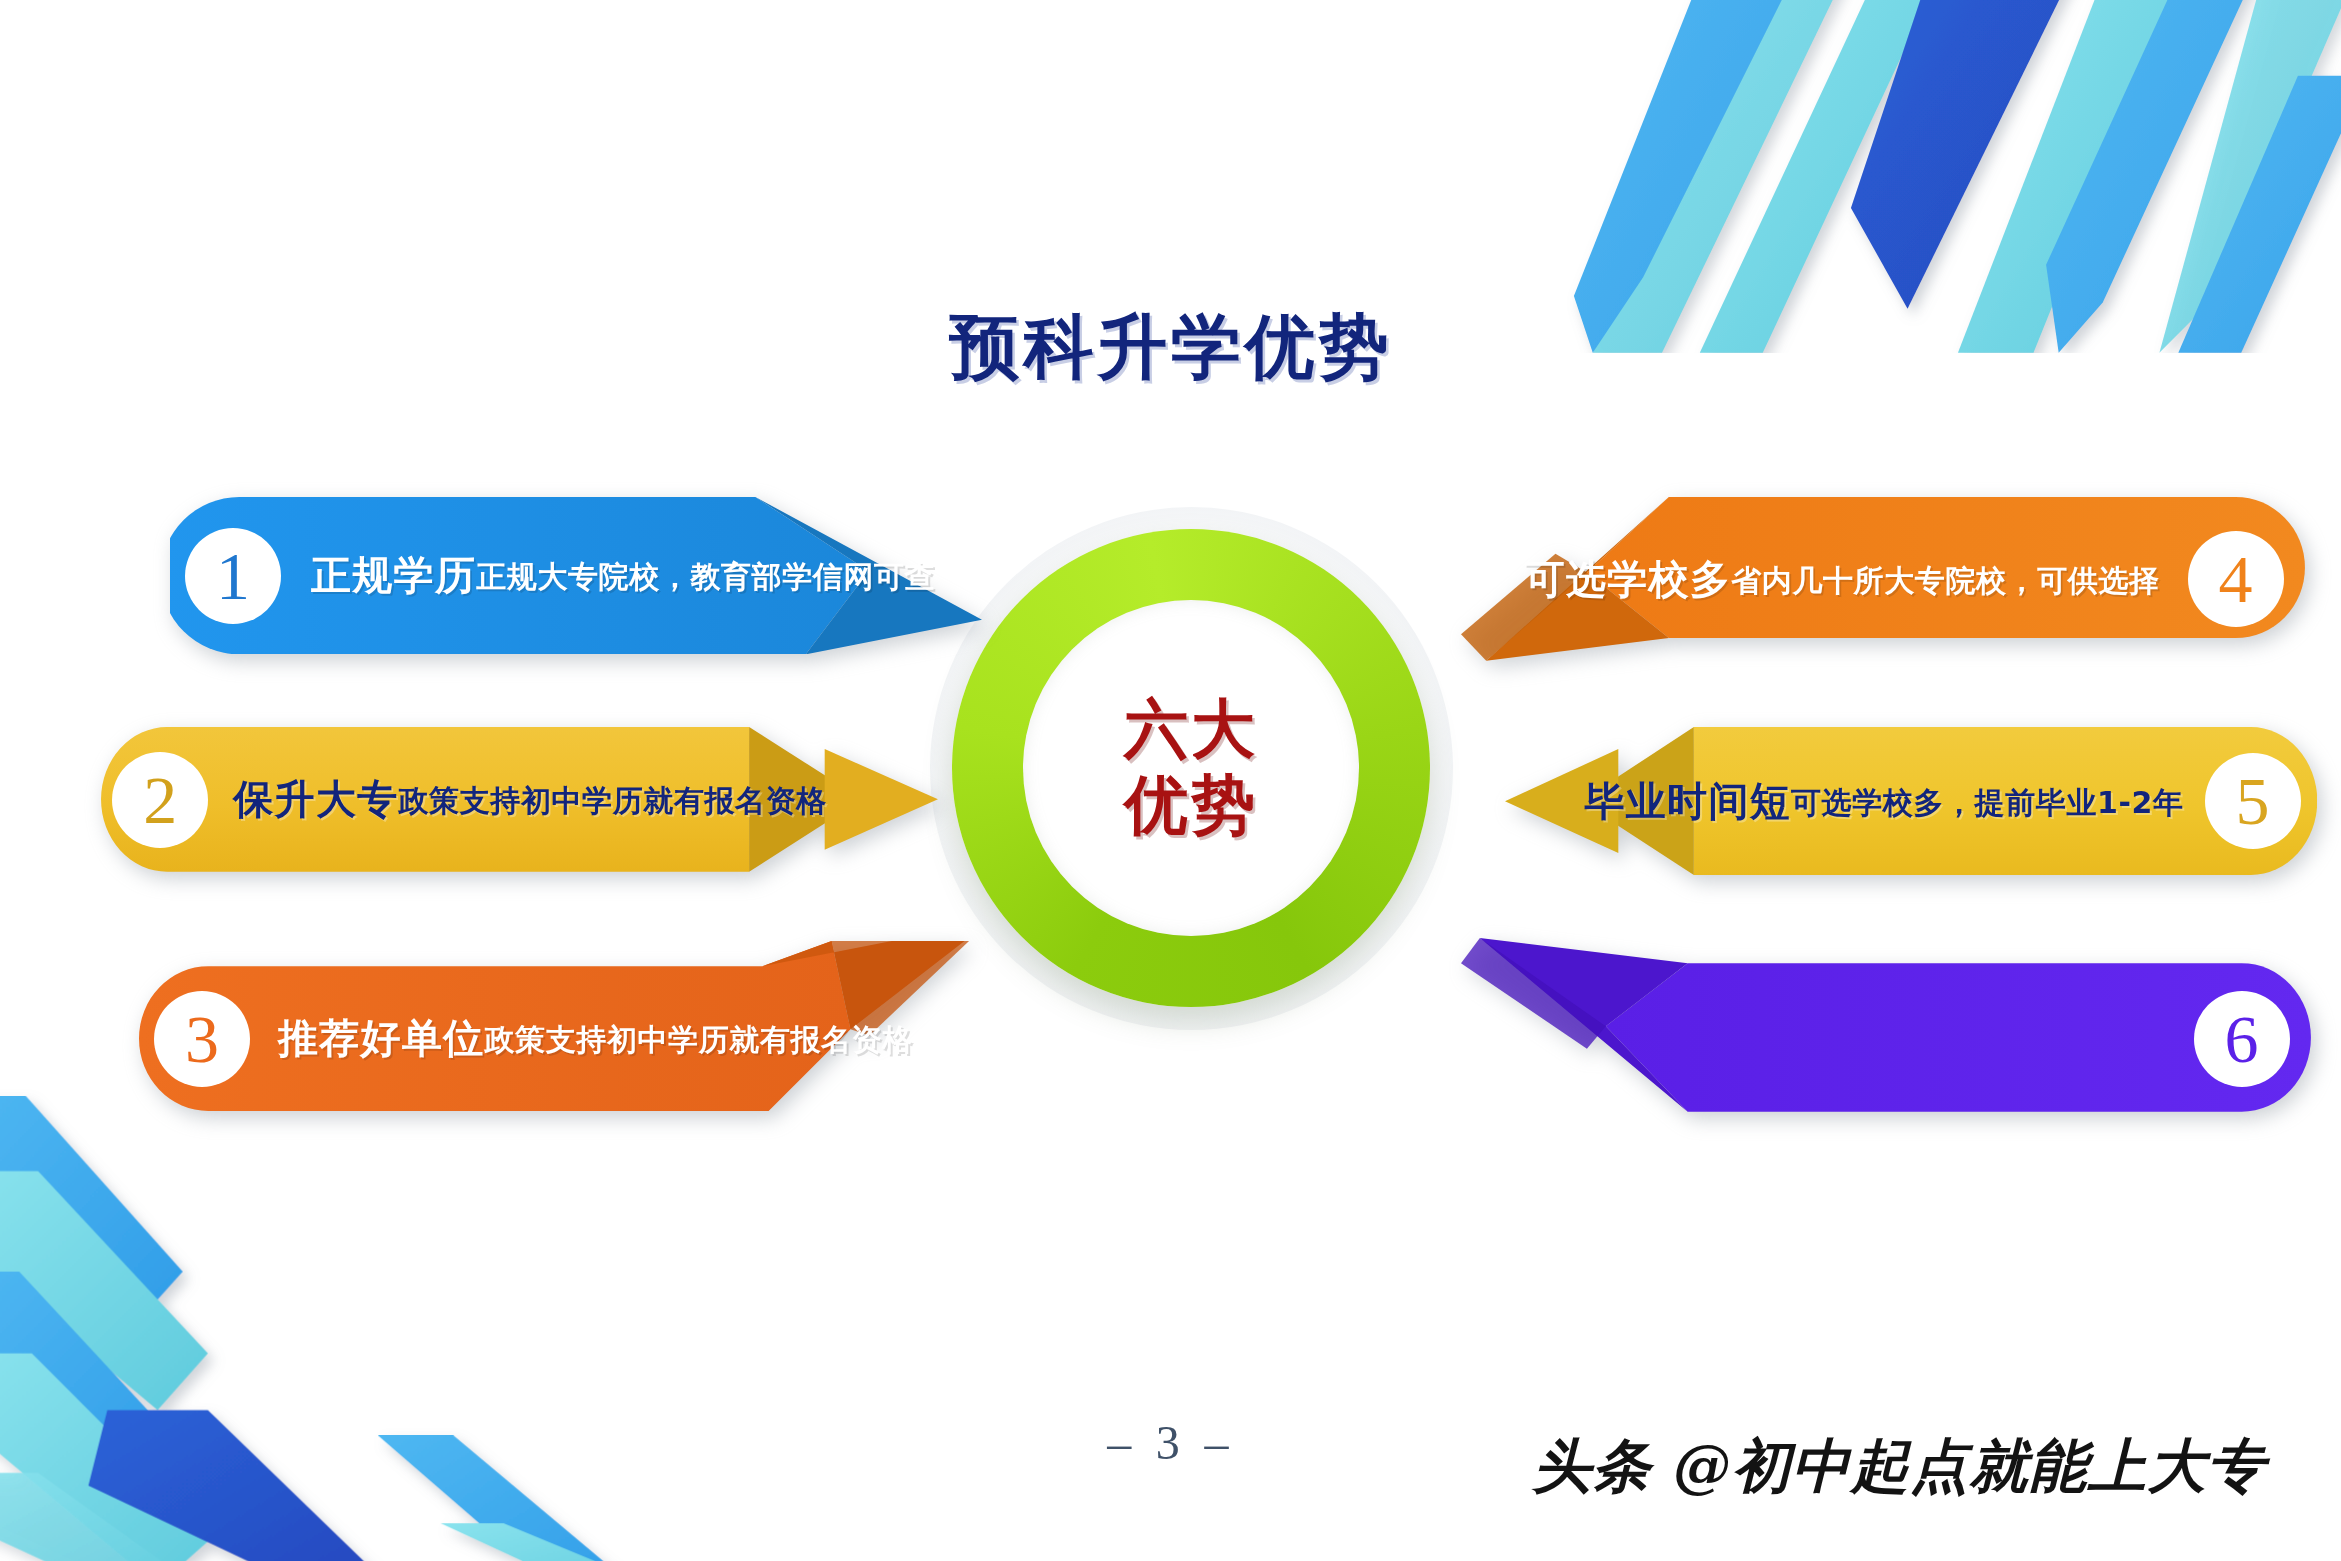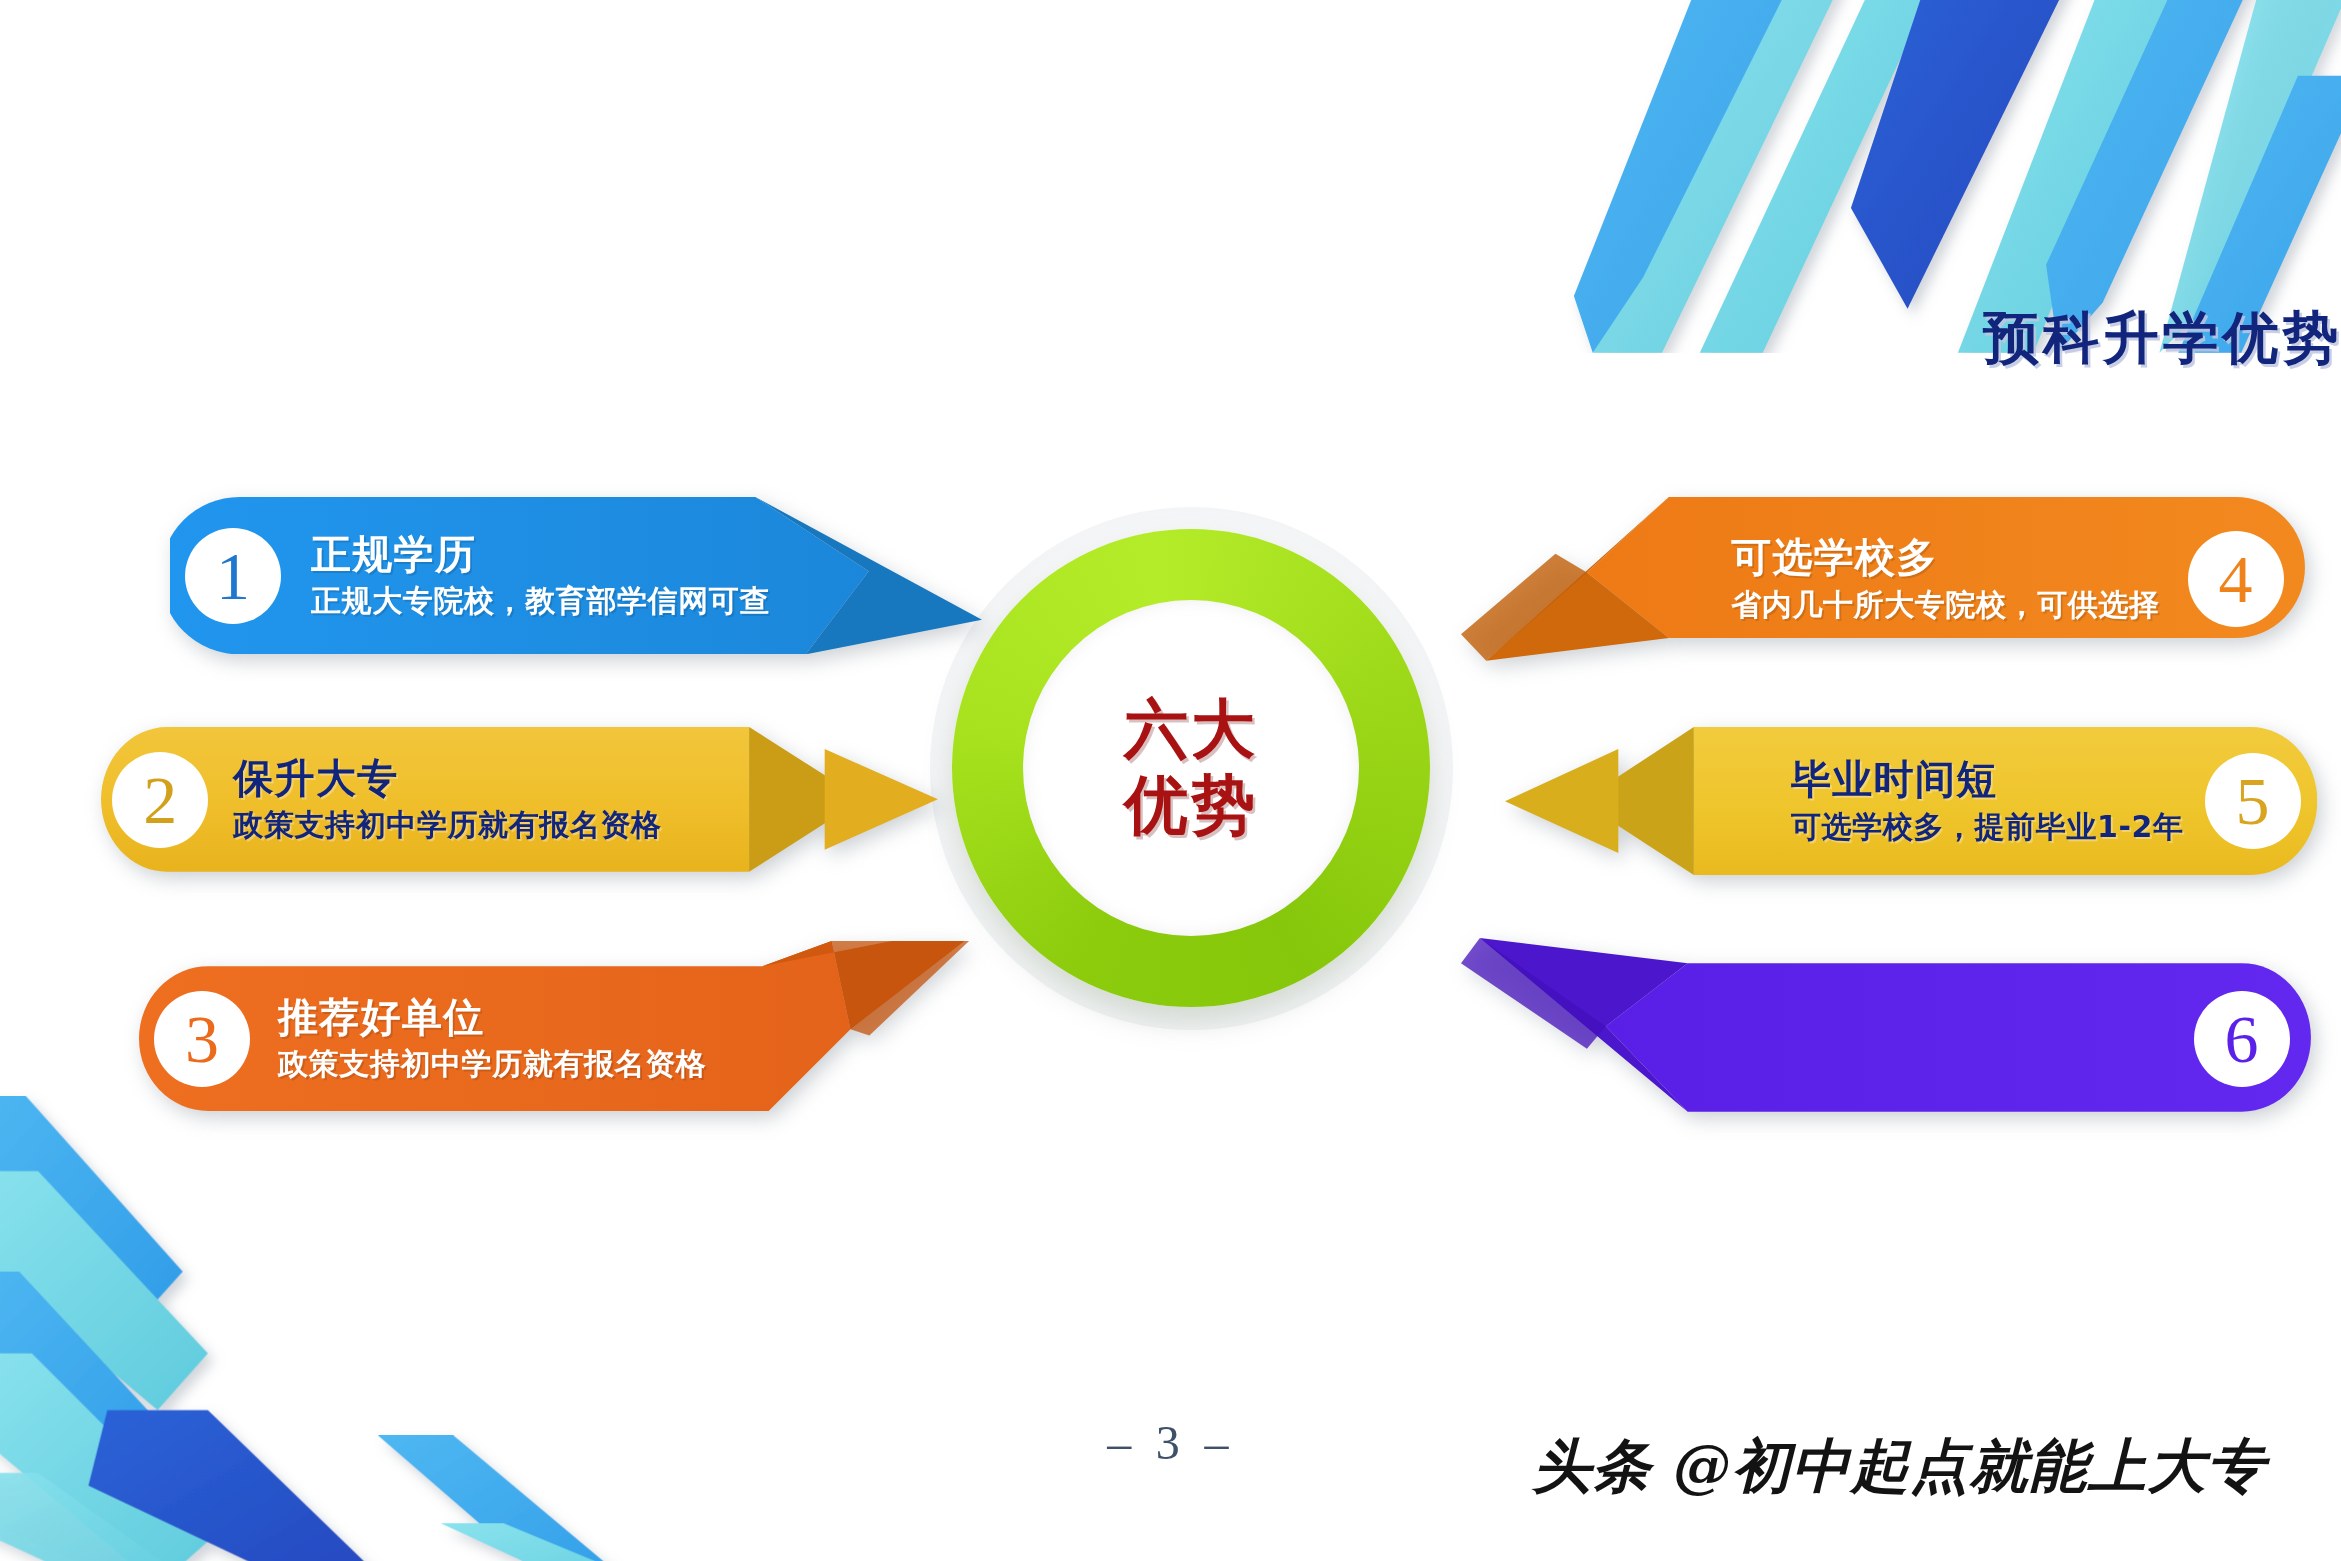--- a/index.html
+++ b/index.html
@@ -21,22 +21,22 @@
   
   .corner { position: absolute; overflow: hidden; }
   .corner-tr { top: 0; right: 0; width: 787px; height: 353px; }
   .corner-bl { bottom: 0; left: 0; width: 724px; height: 478px; }
 
   
   .title {
     position: absolute;
     left: 0; right: 0;
     top: 301px;
-    text-align: right;
-    font-size: 56px;
+    text-align: center;
+    font-size: 70px;
     font-weight: bold;
     color: #12257c;
     letter-spacing: 3.8px;
     text-shadow: 2.5px 2.5px 0 rgba(190,198,225,0.85);
     font-family: "DejaVu Sans", "Liberation Sans", sans-serif;
   }
 
   
   .ring-halo {
     position: absolute;
@@ -93,21 +93,21 @@
     border-radius: 50%;
     background: #ffffff;
     display: flex;
     align-items: center;
     justify-content: center;
     font-size: 68px;
     line-height: 1;
     font-family: "Liberation Serif", "DejaVu Serif", serif;
     flex: 0 0 auto;
   }
-  .texts { display: flex; flex-direction: column; }
+  .texts { display: flex; flex-direction: row; }
   .head {
     font-size: 40px;
     font-weight: bold;
     line-height: 1.12;
     letter-spacing: 1.3px;
     font-family: "DejaVu Sans", "Liberation Sans", sans-serif;
   }
   .sub {
     font-size: 30px;
     font-weight: bold;

